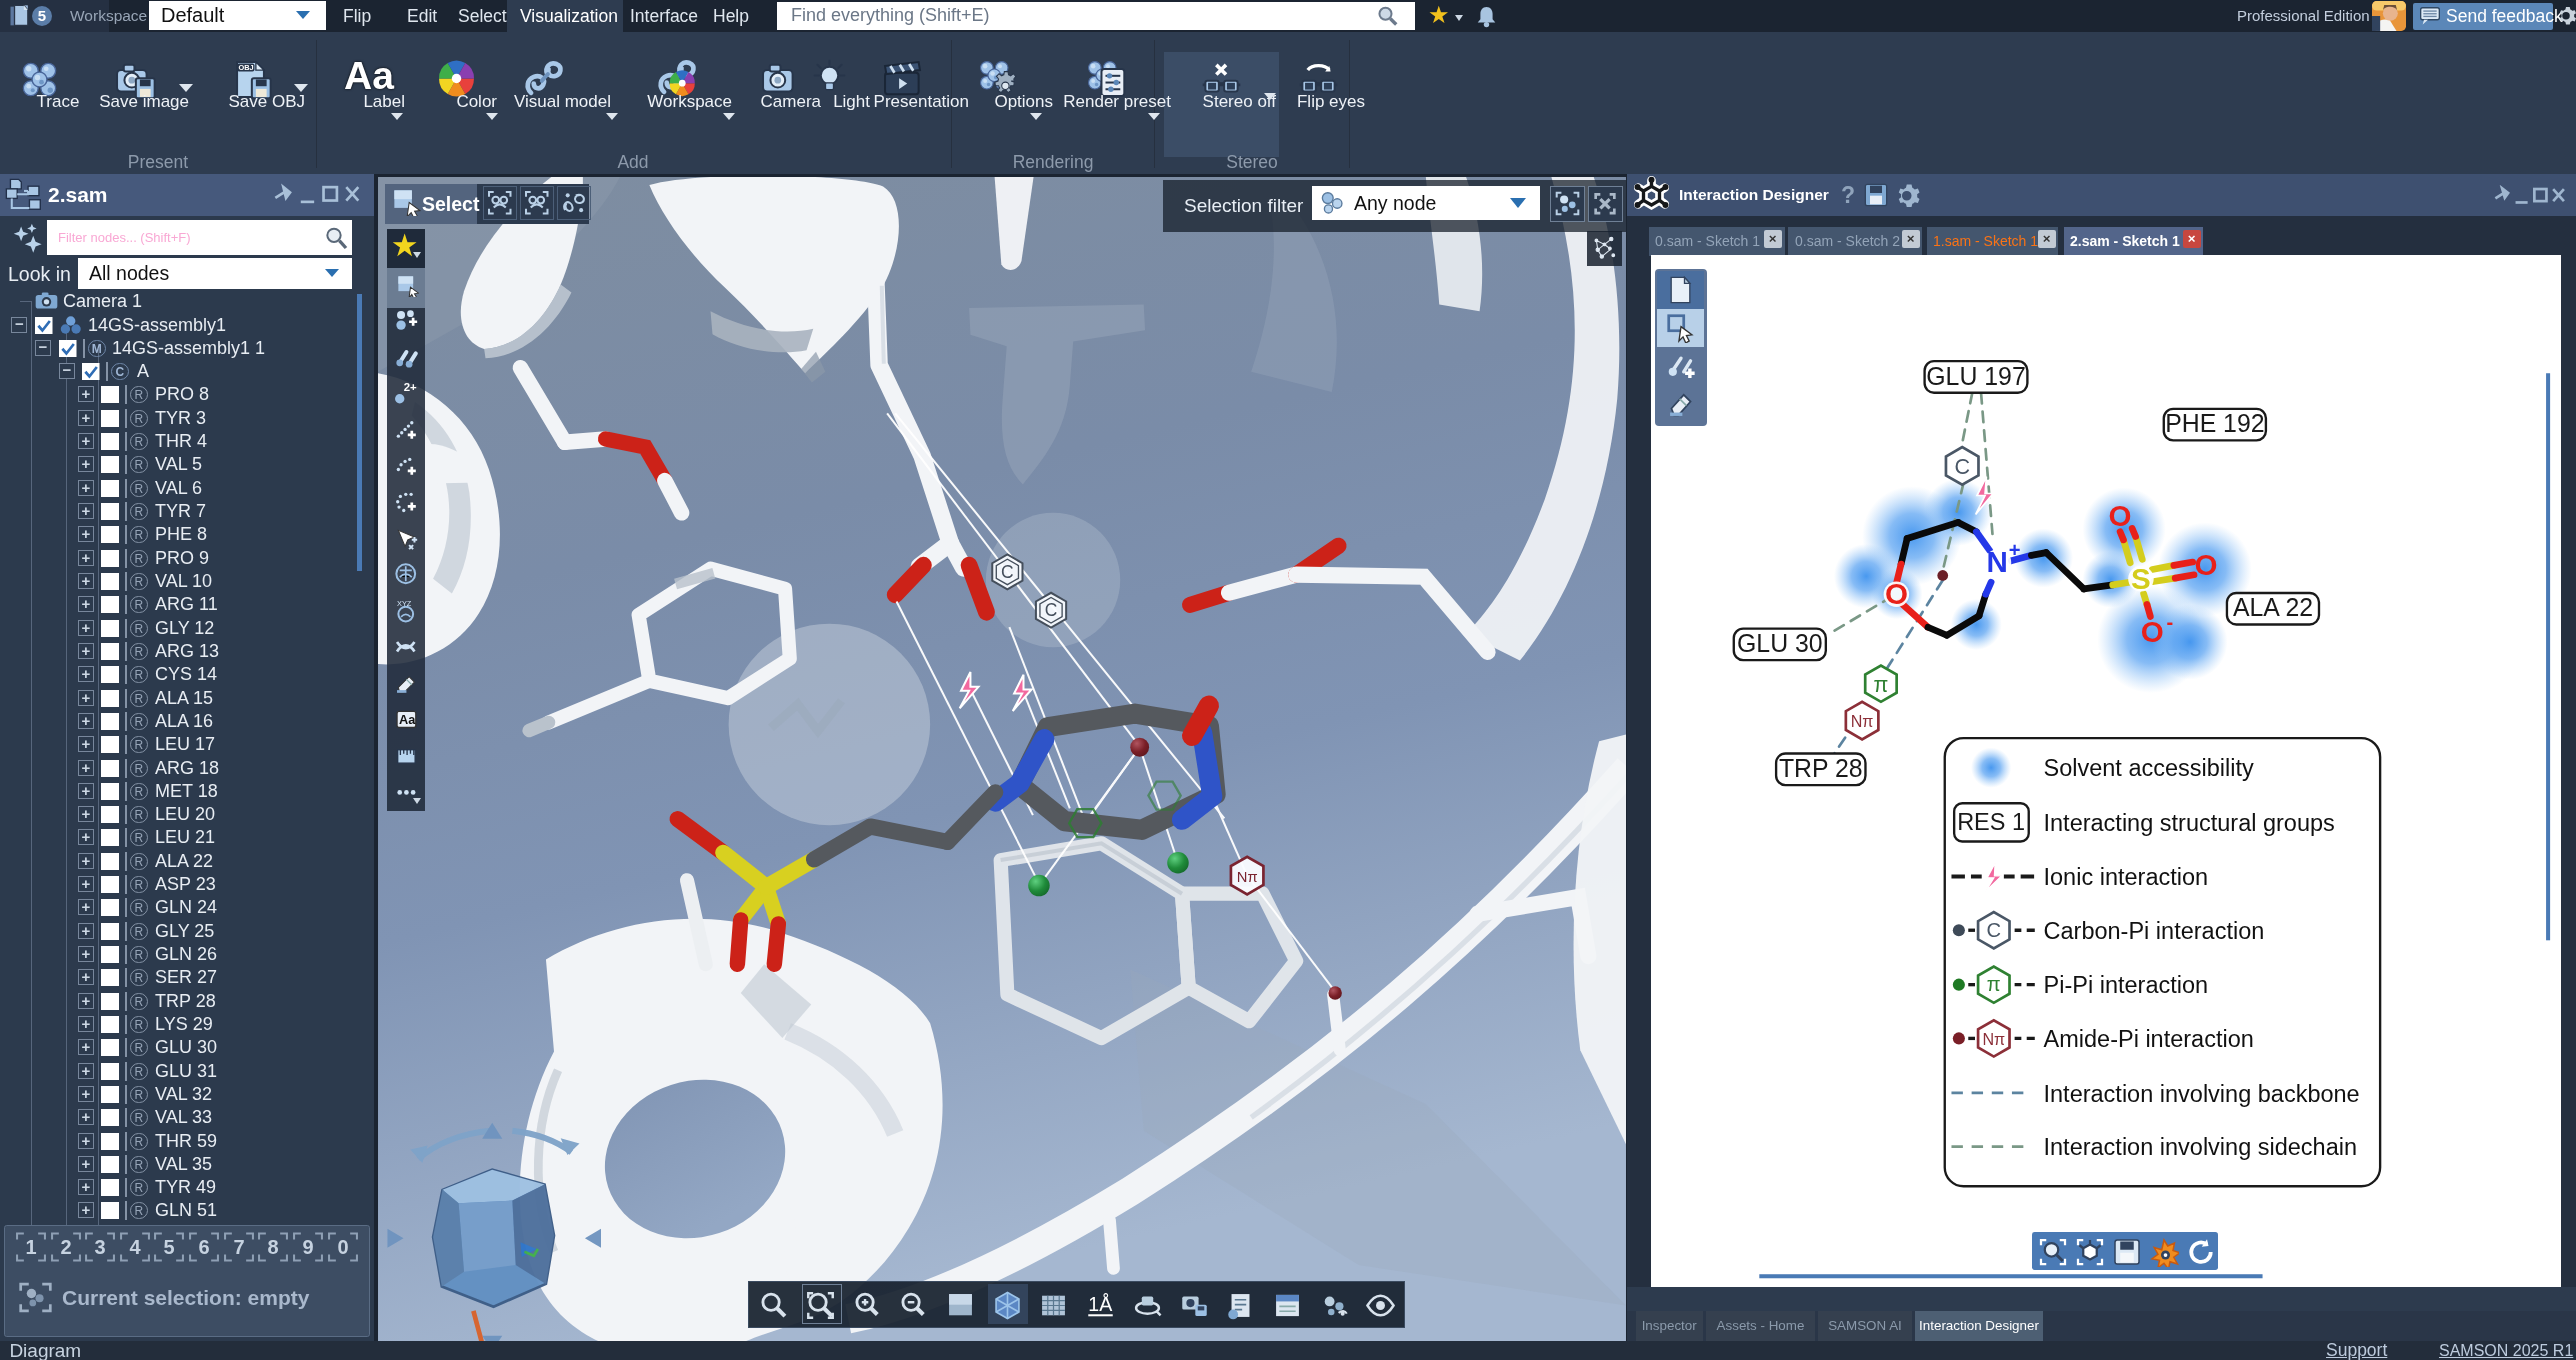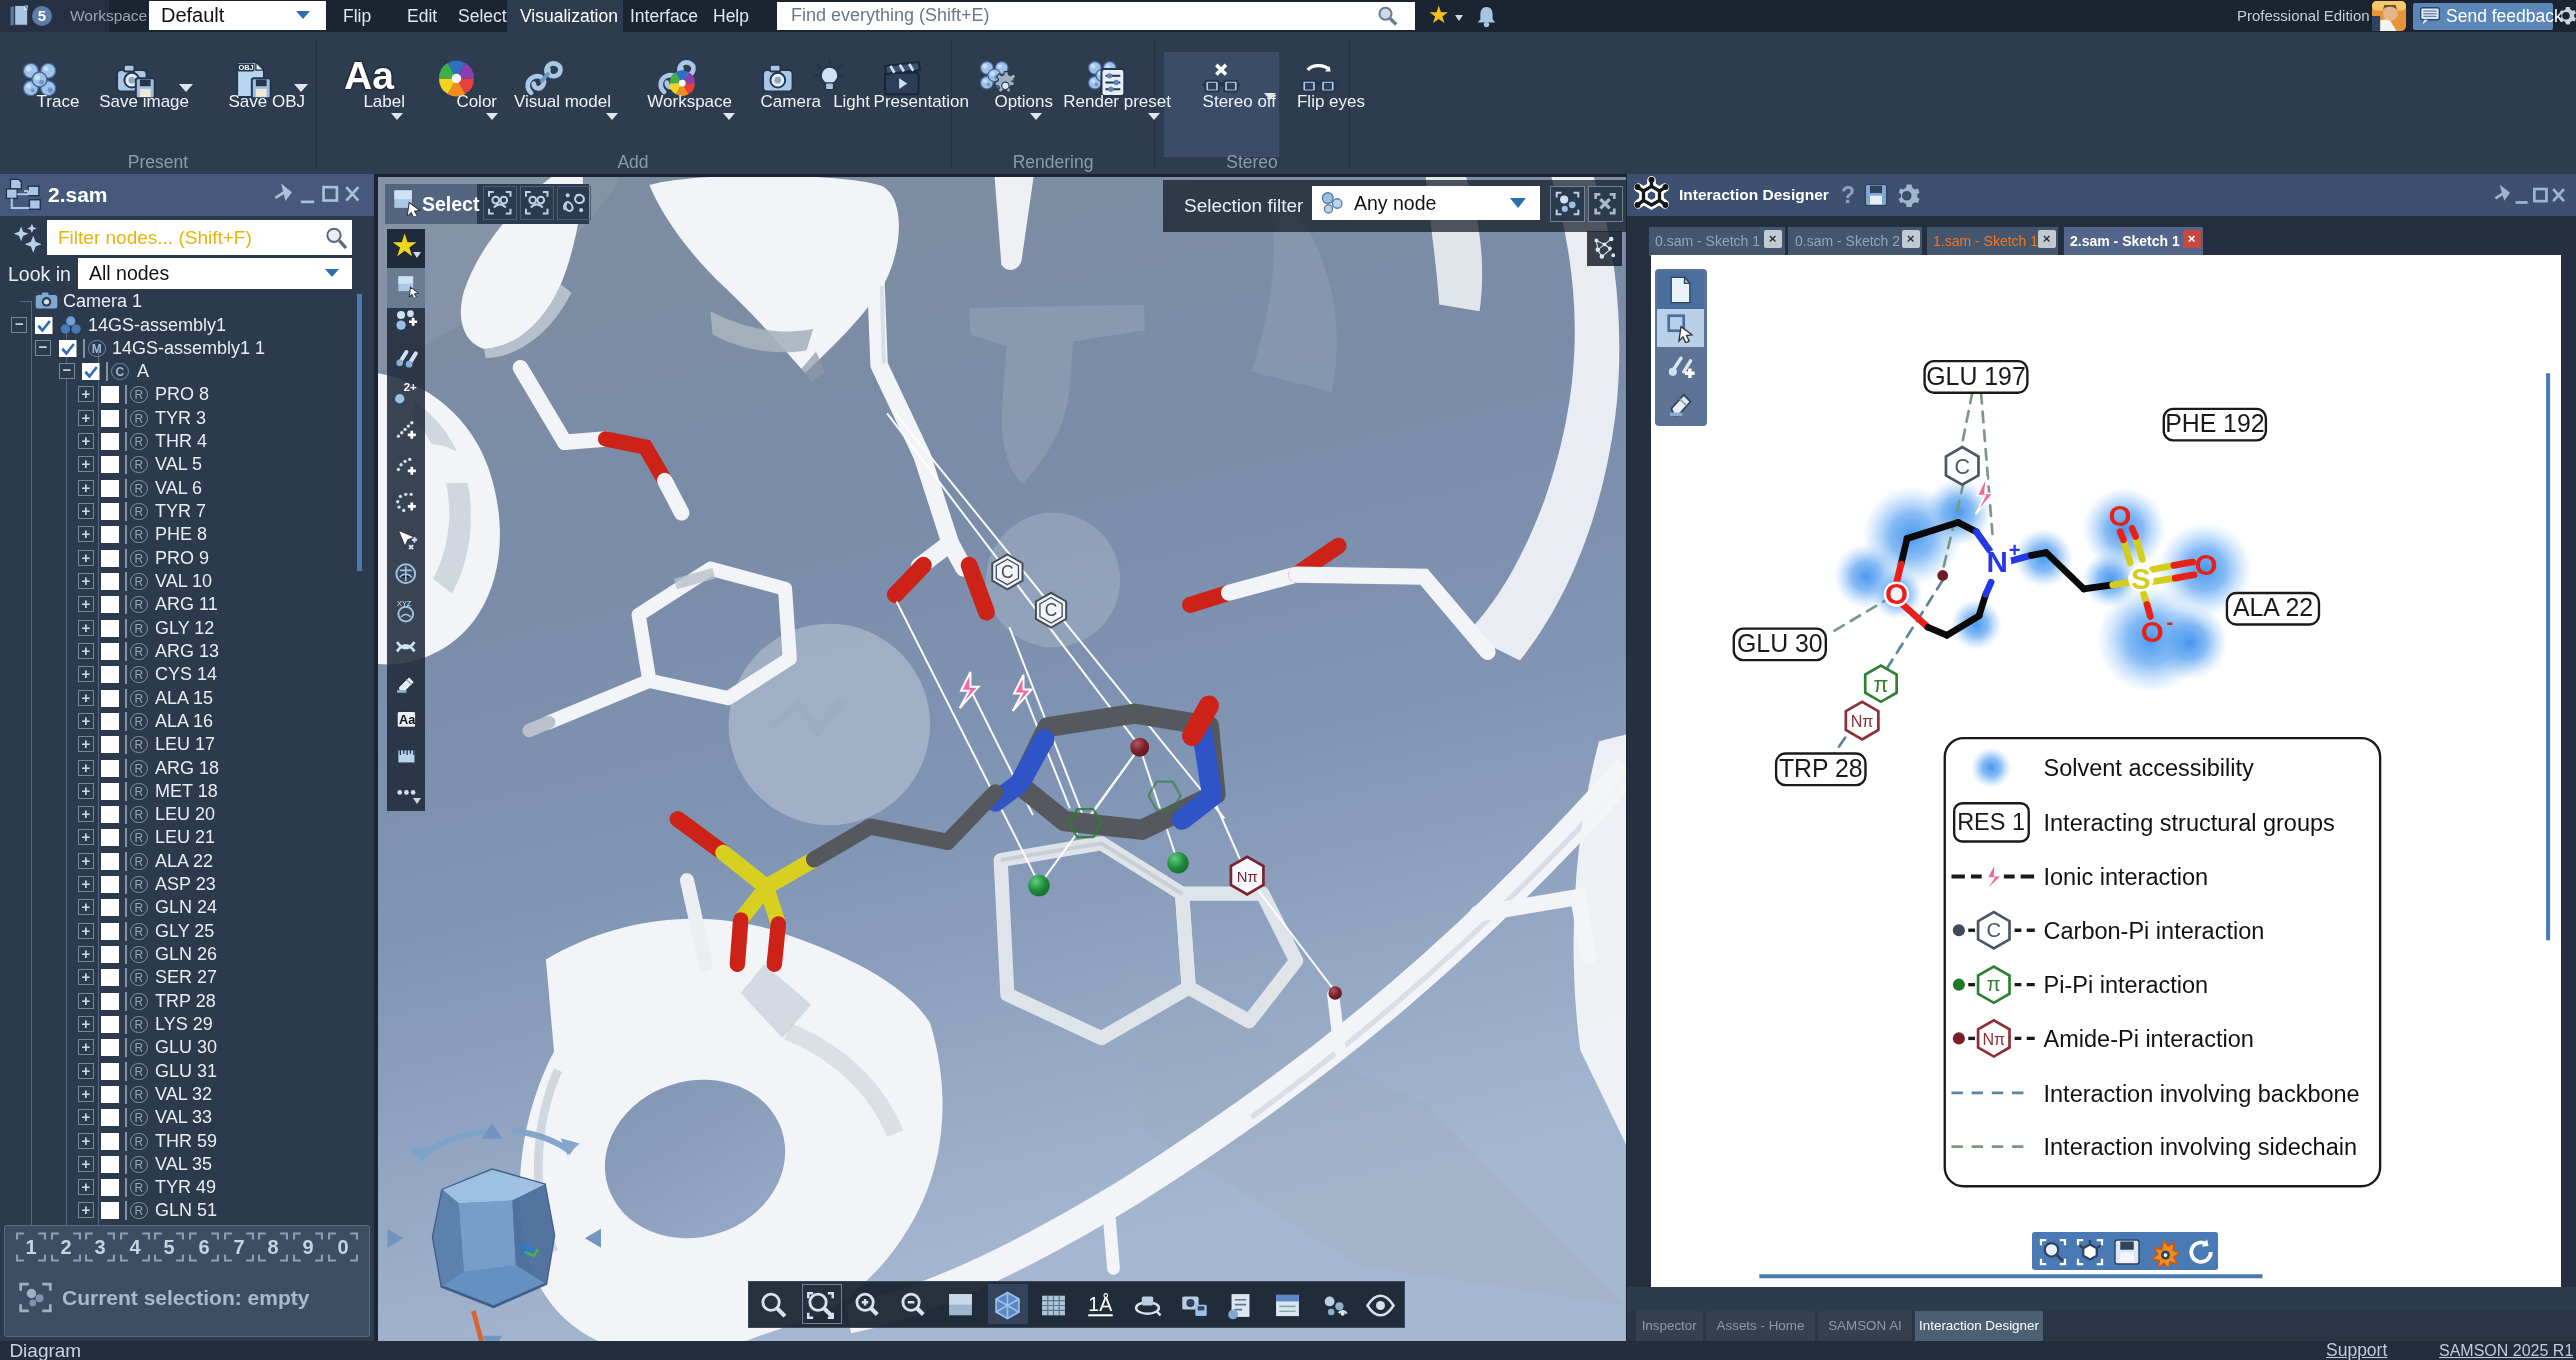--- a/index.html
+++ b/index.html
@@ -314,21 +314,21 @@
       </g>
     </svg>
 <svg class="abs" style="left:9.4px;top:47px" width="35" height="35" viewBox="0 0 52 52">
       <g fill="#b9d2ea">
         <path d="M18 8l3 8 8 3-8 3-3 8-3-8-8-3 8-3z"></path>
         <path d="M36 22l3.5 9 9 3.5-9 3.5-3.5 9-3.5-9-9-3.5 9-3.5z"></path>
         <path d="M34 4l2 5 5 2-5 2-2 5-2-5-5-2 5-2z"></path>
       </g>
     </svg>
 <div class="abs" style="left:47px;top:46px;width:305px;height:35px;background:#fff"></div>
-<div class="abs" style="left:58px;top:46px;height:50px;line-height:35px;font-size:19px;color:#eab308">Filter nodes... (Shift+F)</div>
+<div class="abs" style="left:58px;top:46px;height:50px;line-height:35px;font-size:13px;color:#f9a8d4">Filter nodes... (Shift+F)</div>
 <svg class="abs" style="left:324px;top:52px" width="24" height="24" viewBox="0 0 36 36">
       <circle cx="15" cy="14" r="10" fill="#e8eef4" stroke="#5a6878" stroke-width="3"></circle>
       <line x1="23" y1="22" x2="33" y2="33" stroke="#5a6878" stroke-width="5"></line>
     </svg>
 <div class="abs" style="left:8px;top:84px;height:32px;line-height:32px;font-size:19.5px;color:#e8edf3">Look in</div>
 <div class="abs" style="left:78px;top:84px;width:274px;height:31px;background:#fff"></div>
 <div class="abs" style="left:89px;top:84px;height:33px;line-height:31px;font-size:19.5px;color:#111">All nodes</div>
 <div class="darr" style="left:325px;top:95px;border-top-color:#2a6fb0"></div>
 <div class="abs" style="left:31px;top:128px;width:1.3px;height:931px;background:#57667c"></div>
 <div class="abs" style="left:66px;top:151px;width:1.3px;height:908px;background:#57667c"></div>

